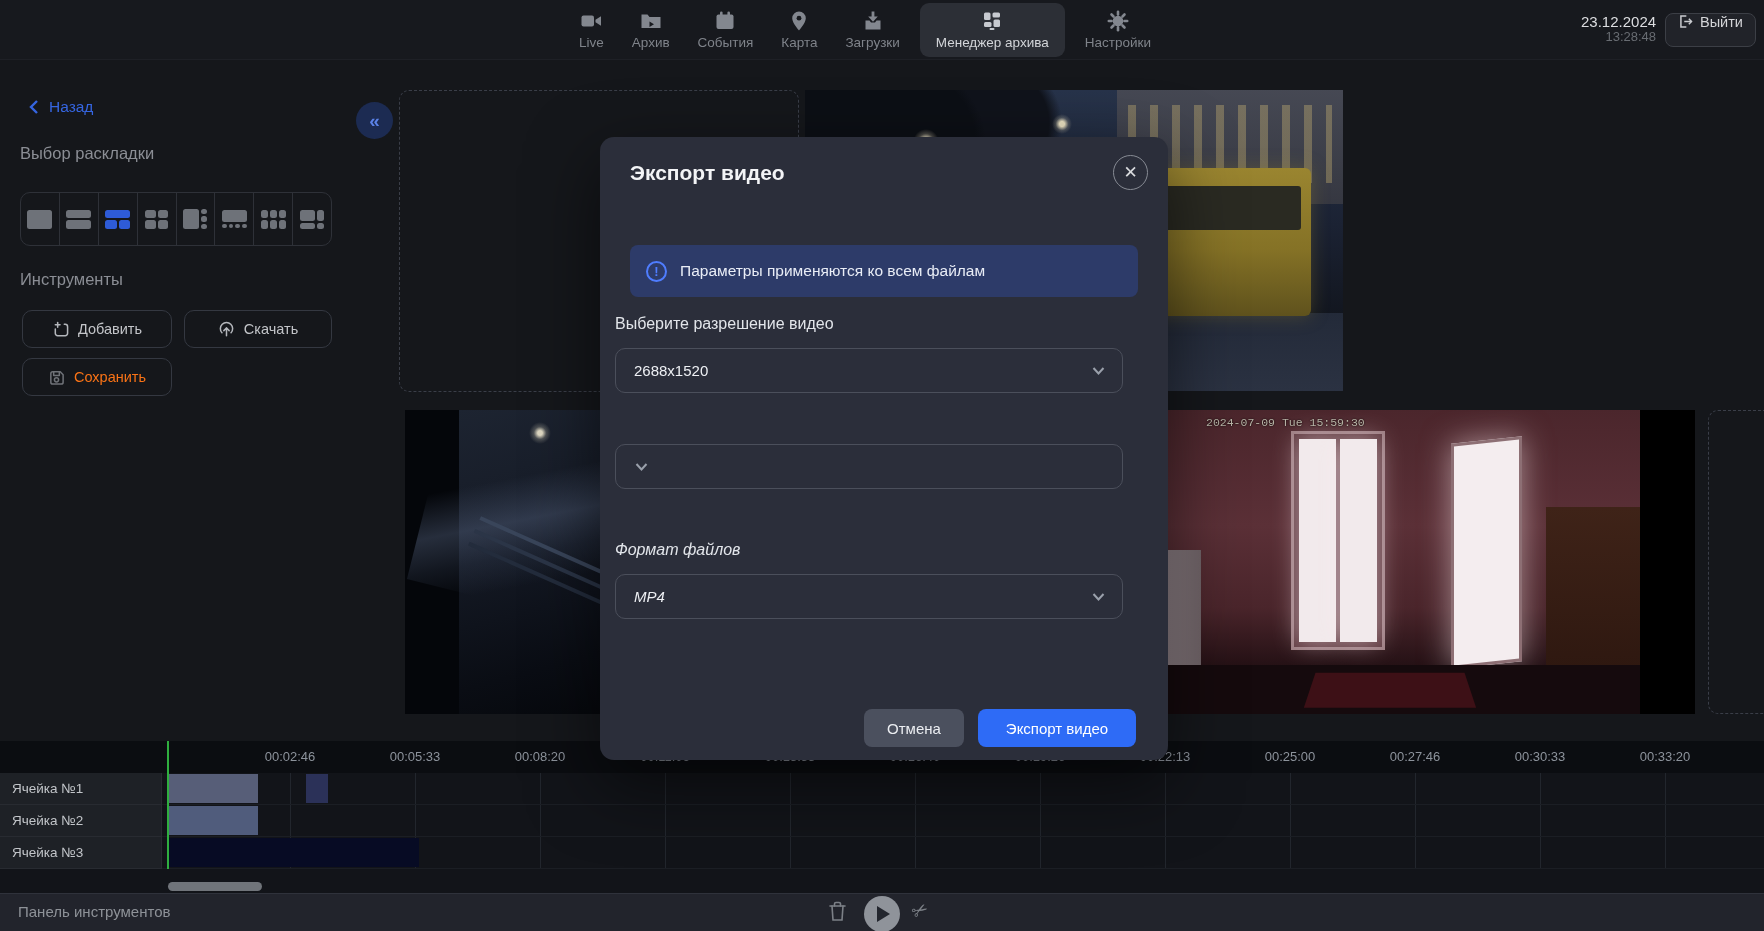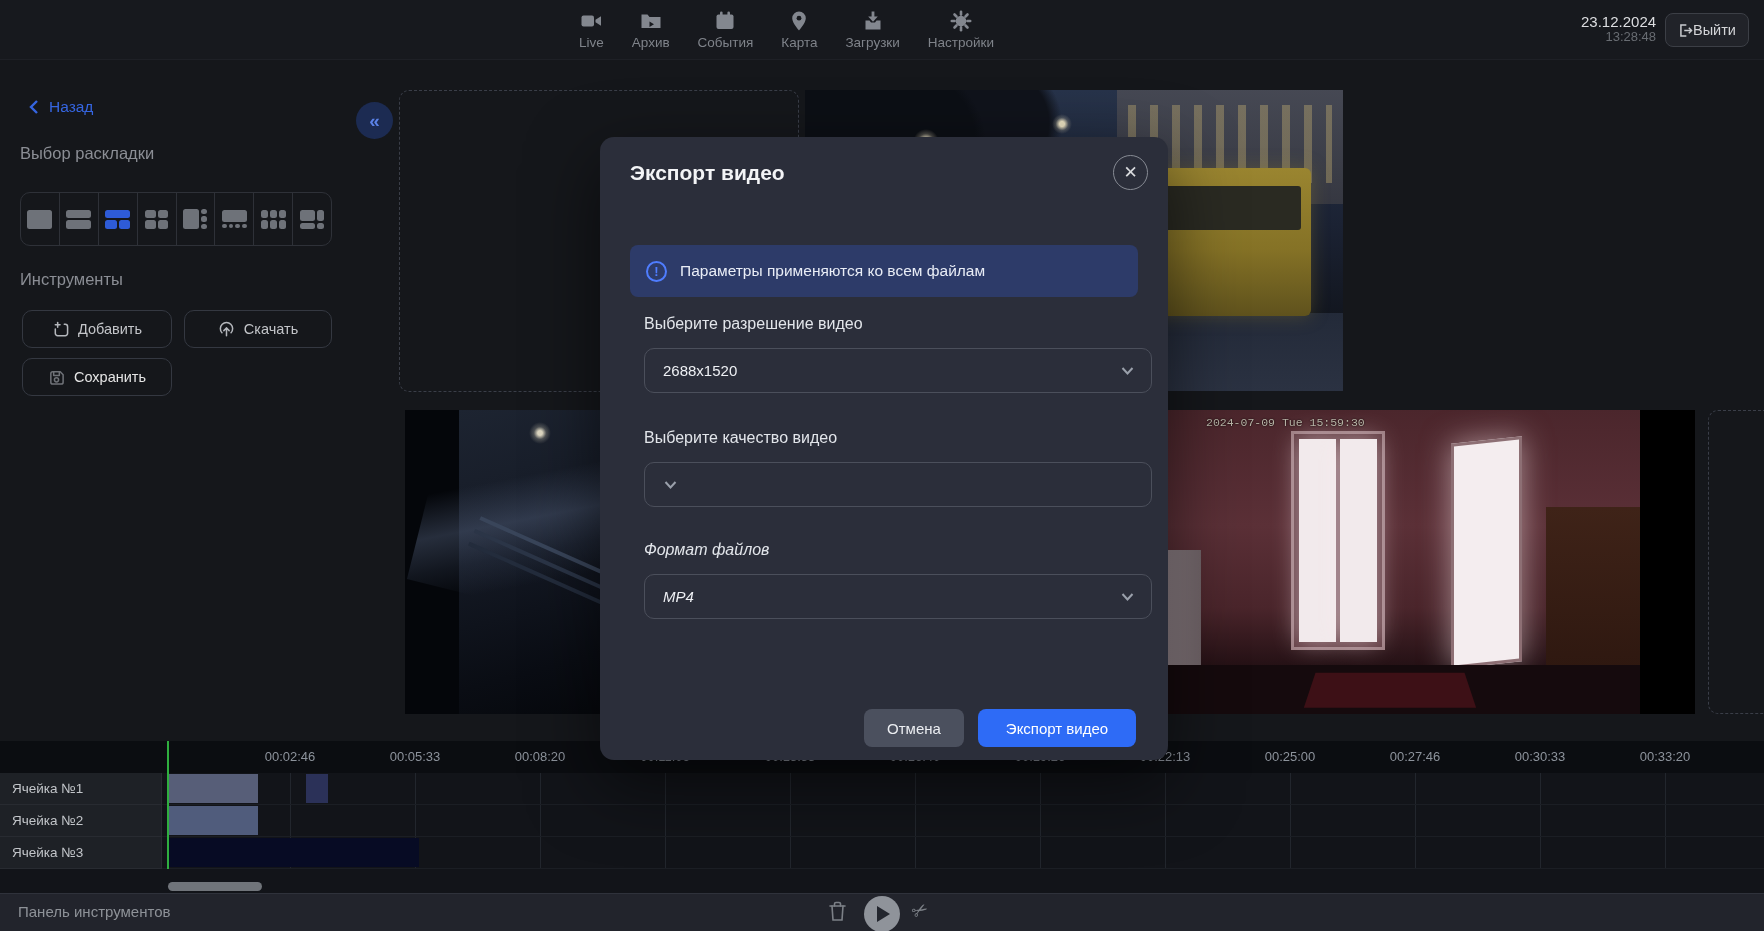--- a/index.html
+++ b/index.html
@@ -12,37 +12,37 @@
   .nav-items { position:absolute; left:571px; top:0; height:60px; display:flex; gap:12px; align-items:stretch; }
   .nav-item { display:flex; flex-direction:column; align-items:center; justify-content:center; gap:3px; padding:0 8px; cursor:pointer; color:#7f838a; }
   .nav-item svg { width:22px; height:22px; fill:#83878f; stroke:#83878f; }
   .nav-item .nav-label { font-size:13.5px; white-space:nowrap; }
   .nav-item.selected { background:#2c2f36; border-radius:9px; margin:3px 0; padding:0 16px; }
   .nav-item.selected .nav-label { color:#d3d5d9; }
   .nav-item.selected svg { fill:#c7cad0; stroke:#c7cad0; }
   .clock { position:absolute; left:1575px; top:13px; line-height:1.15;margin-left:6px; }
   .clock .date { font-size:15px; color:#dcdde0; }
   .clock .time { font-size:13px; color:#686c72;text-align:right; }
-  .logout { position:absolute; left:1665px; top:13px; height:34px; display:flex; align-items:center; padding:0 12px; background:#212329; border:1px solid #3c3f46; border-radius:8px; color:#d4d5d8; font-size:14.5px; font-family:inherit; cursor:pointer; }
+  .logout { position:absolute; left:1665px; top:13px; height:34px; display:flex; gap:7px; padding:0 12px; background:#212329; border:1px solid #3c3f46; border-radius:8px; color:#d4d5d8; font-size:14.5px; font-family:inherit; cursor:pointer; }
   .logout svg { width:15px; height:15px; stroke:#c9cbcf; fill:none; stroke-width:1.8; }
 
   
   .sidebar { position:absolute; left:0; top:60px; width:374px; height:681px; }
   .back-link { position:absolute; left:27px; top:38px; display:flex; align-items:center; gap:8px; color:#3565e0; font-size:15.5px; cursor:pointer; }
   .back-link svg { width:14px; height:16px; stroke:#3565e0; stroke-width:2.4; fill:none; }
   .side-header { position:absolute; left:20px; font-size:16.5px; color:#8b8e95; }
   .layout-box { position:absolute; left:20px; top:132px; width:312px; height:54px; border:1px solid #2e3138; border-radius:10px; display:flex; overflow:hidden; }
   .layout-opt { flex:1; display:flex; align-items:center; justify-content:center; border-right:1px solid #2e3138; cursor:pointer; }
   .layout-opt:last-child { border-right:none; }
   .lo { display:grid; gap:2px; }
   .lo div { background:#6e7279; border-radius:2.5px; }
   .layout-opt.sel .lo div { background:#2e5bd7; }
   .tool-btn { position:absolute; height:38px; display:flex; align-items:center; justify-content:center; gap:9px; border:1px solid #343841; border-radius:10px; background:transparent; color:#c3c5c9; font-size:14.5px; font-family:inherit; cursor:pointer; }
   .tool-btn svg { width:17px; height:17px; stroke:#b4b7bc; fill:none; stroke-width:1.6; stroke-linecap:round; stroke-linejoin:round; }
-  .tool-btn.disabled { color:#e5e5e5;align-items:center; }
+  .tool-btn.disabled { color:#f97316;align-items:center; }
   .tool-btn.disabled svg { stroke:#6f7278; }
 
   
   .stage { position:absolute; left:375px; top:60px; width:1389px; height:681px; background:#15171b; }
   .collapse { position:absolute; left:-19px; top:42px; width:37px; height:37px; border-radius:50%; background:#1c2b52; border:none; color:#5b82e8; font-size:19px; font-weight:bold; cursor:pointer; z-index:5; font-family:inherit; line-height:1; }
   .dashed-cell { position:absolute; border:1.5px dashed #3a3e48; border-radius:10px; }
   .vid { position:absolute; overflow:hidden; cursor:pointer; }
   
   .vid-bus { left:430px; top:30px; width:538px; height:301px; background:linear-gradient(180deg,#27334a 0%,#1b2233 45%,#12161f 75%,#0e1119 100%); }
   .vb-bldg { position:absolute; left:58%; top:0; width:42%; height:38%; background:linear-gradient(180deg,#4b4c55,#3a3b43); opacity:.85; }
@@ -95,21 +95,21 @@
   .tb-play .tri { width:0; height:0; border-left:13px solid #23262e; border-top:8px solid transparent; border-bottom:8px solid transparent; margin-left:3px; }
   .tb-cut { left:912px; top:5px; font-size:19px; color:#7c8087; transform:rotate(-30deg); }
 
   
   .modal { position:absolute; left:600px; top:137px; width:568px; height:623px; background:#2b2e3a; border-radius:14px; box-shadow:0 24px 70px rgba(0,0,0,.55); z-index:20; }
   .m-title { position:absolute; left:30px; top:24px; font-size:21px; font-weight:bold; color:#f3f4f6; }
   .m-close { position:absolute; right:20px; top:18px; width:35px; height:35px; border-radius:50%; background:transparent; border:1.5px solid #878b94; color:#d8dadd; font-size:17px; cursor:pointer; line-height:1; }
   .m-banner { position:absolute; left:30px; top:108px; width:508px; height:52px; background:#2d3b69; border-radius:8px; display:flex; align-items:center; gap:13px; padding:0 16px; }
   .m-banner .info-ic { width:21px; height:21px; border-radius:50%; border:2px solid #4f7dff; color:#4f7dff; font-size:13px; font-weight:bold; display:flex; align-items:center; justify-content:center; flex:none; }
   .m-banner span.txt { font-size:15.5px; color:#e9edf6; }
-  .fgroup { position:absolute; left:44px; width:508px; }
+  .fgroup { position:absolute; left:15px; width:508px; }
   .fg1 { top:178px; } .fg2 { top:292px; } .fg3 { top:404px;font-style:italic; }
   .flabel { font-size:16px; color:#e2e5ea; }
   .fselect { margin-top:15px; height:45px; border:1px solid #4b4f5b; border-radius:10px; display:flex; align-items:center; padding:0 16px 0 18px; cursor:pointer; }
   .fselect .val { font-size:15px; color:#eef0f4; flex:1; }
   .fselect svg { width:15px; height:15px; stroke:#9aa0ab; fill:none; stroke-width:2; }
   .m-cancel { position:absolute; left:264px; top:572px; width:100px; height:38px; background:#4b505e; border:none; border-radius:8px; color:#eceef2; font-size:15px; font-family:inherit; cursor:pointer; }
   .m-export { position:absolute; left:378px; top:572px; width:158px; height:38px; background:#2e6bf6; border:none; border-radius:8px; color:#ffffff; font-size:15px; font-family:inherit; cursor:pointer; }
 </style>
 </head>
 <body>
@@ -147,20 +147,30 @@
           </svg>
         <span class="nav-label">Карта</span>
       </div>
       <div class="nav-item">
         <svg viewBox="0 0 22 22">
             <rect x="9.6" y="1.5" width="2.8" height="6.5" stroke="none"></rect>
             <path d="M6.2 6.5 11 11.8l4.8-5.3z" stroke="none"></path>
             <path d="M3.5 10.5h4l1.5 2h4l1.5-2h4v9h-15z" stroke="none"></path>
           </svg>
         <span class="nav-label">Загрузки</span>
+      </div>
+      <div class="nav-item selected">
+        <svg viewBox="0 0 22 22">
+            <rect x="3" y="2.5" width="6.5" height="7.5" rx="1.5" stroke="none"></rect>
+            <rect x="11.5" y="2.5" width="7.5" height="5" rx="1.5" stroke="none"></rect>
+            <rect x="3" y="12" width="7.5" height="5" rx="1.5" stroke="none"></rect>
+            <rect x="12.5" y="9.5" width="6.5" height="7.5" rx="1.5" stroke="none"></rect>
+            <rect x="8.5" y="18" width="5" height="2" rx="1" stroke="none"></rect>
+          </svg>
+        <span class="nav-label">Менеджер архива</span>
       </div>
       <div class="nav-item">
         <svg viewBox="0 0 22 22" fill="none">
             <circle cx="11" cy="11" r="4" stroke-width="2.6"></circle>
             <g stroke-width="2.6" stroke-linecap="round">
               <line x1="11" y1="1.8" x2="11" y2="4.6"></line>
               <line x1="11" y1="17.4" x2="11" y2="20.2"></line>
               <line x1="1.8" y1="11" x2="4.6" y2="11"></line>
               <line x1="17.4" y1="11" x2="20.2" y2="11"></line>
               <line x1="4.5" y1="4.5" x2="6.5" y2="6.5"></line>
@@ -397,21 +407,20 @@
     <div class="fgroup fg1">
       <div class="flabel">Выберите разрешение видео</div>
       <div class="fselect">
         <span class="val">2688x1520</span>
         <svg viewBox="0 0 15 15">
             <polyline points="2.5,5 7.5,10.5 12.5,5"></polyline>
           </svg>
       </div>
     </div>
     <div class="fgroup fg2">
-      <div class="flabel">Выберите качество видео</div>
       <div class="fselect">
         <svg viewBox="0 0 15 15">
             <polyline points="2.5,5 7.5,10.5 12.5,5"></polyline>
           </svg>
       </div>
     </div>
     <div class="fgroup fg3">
       <div class="flabel">Формат файлов</div>
       <div class="fselect">
         <span class="val">MP4</span>

